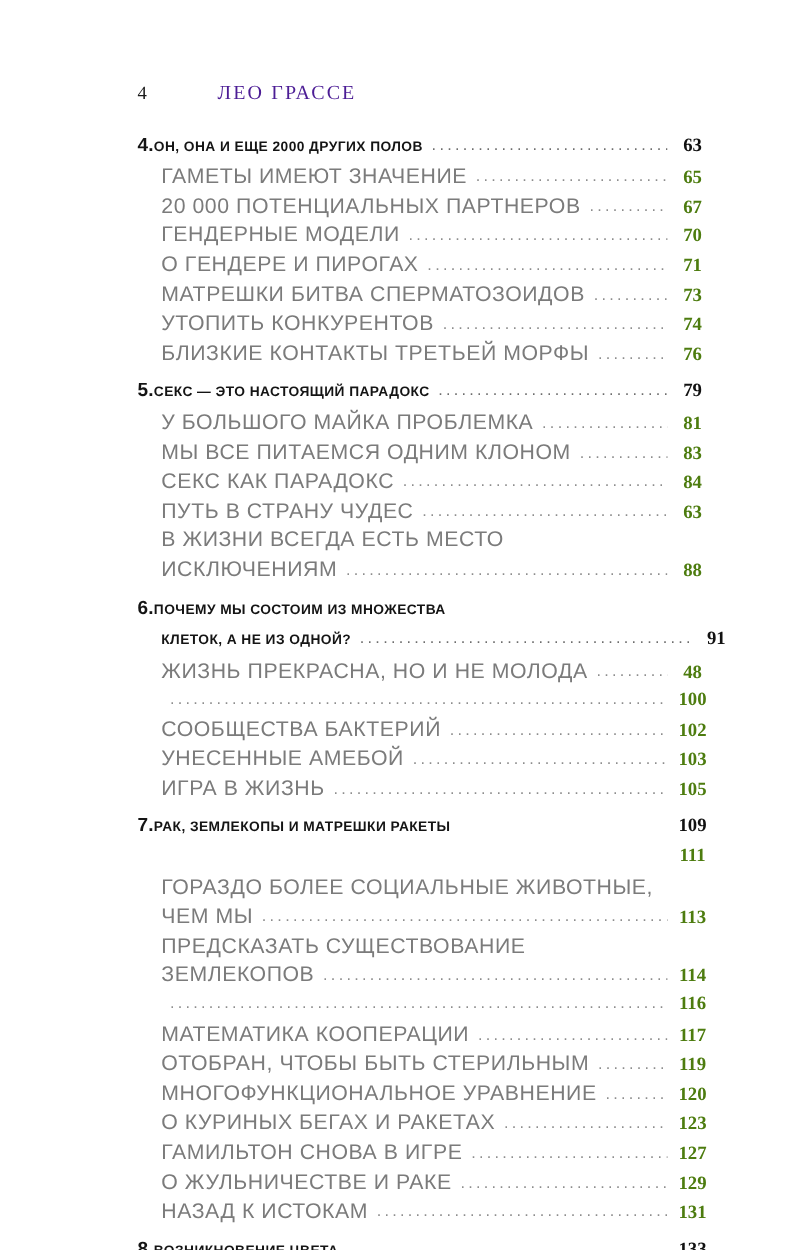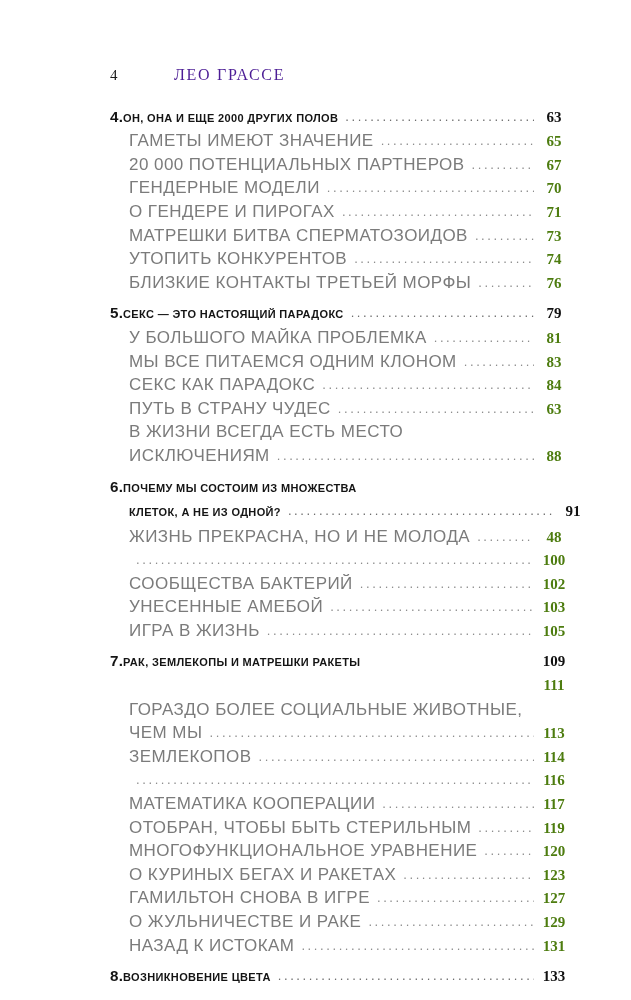--- a/index.html
+++ b/index.html
@@ -394,20 +394,27 @@
           <div class="line">
             <span class="label">ЧЕМ МЫ</span>
             <span class="dots">........................................................................................................................................................................................................</span>
             <span class="pg">113</span>
           </div>
         </div>
       </div>
       <div class="entry sub">
         <div class="row">
           <div class="line">
+            <span class="label">ПРЕДСКАЗАТЬ СУЩЕСТВОВАНИЕ</span>
+            <span class="nodots"></span>
+            <span class="pg empty"></span>
+          </div>
+        </div>
+        <div class="row">
+          <div class="line">
             <span class="label">ЗЕМЛЕКОПОВ</span>
             <span class="dots">........................................................................................................................................................................................................</span>
             <span class="pg">114</span>
           </div>
         </div>
       </div>
       <div class="entry sub">
         <div class="row">
           <div class="line">
             <span class="dots">........................................................................................................................................................................................................</span>

